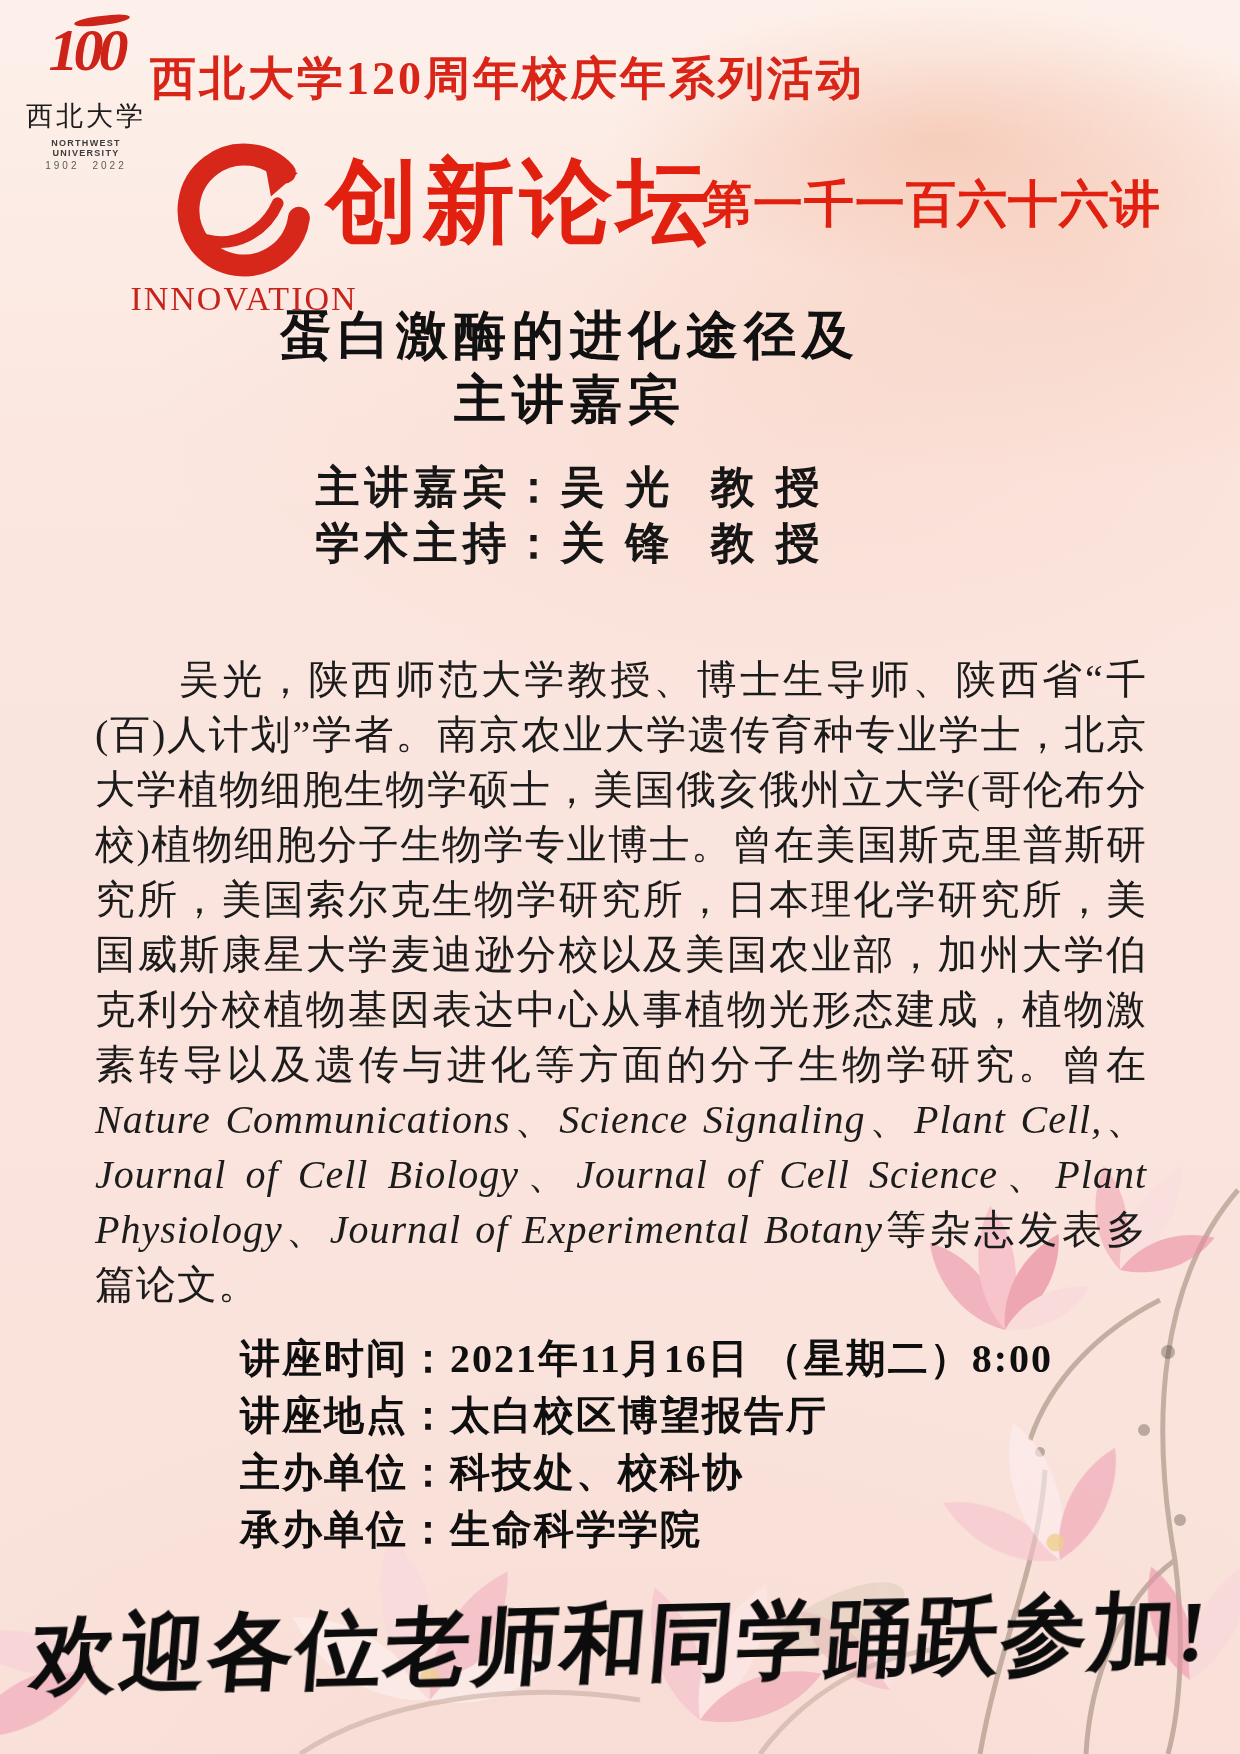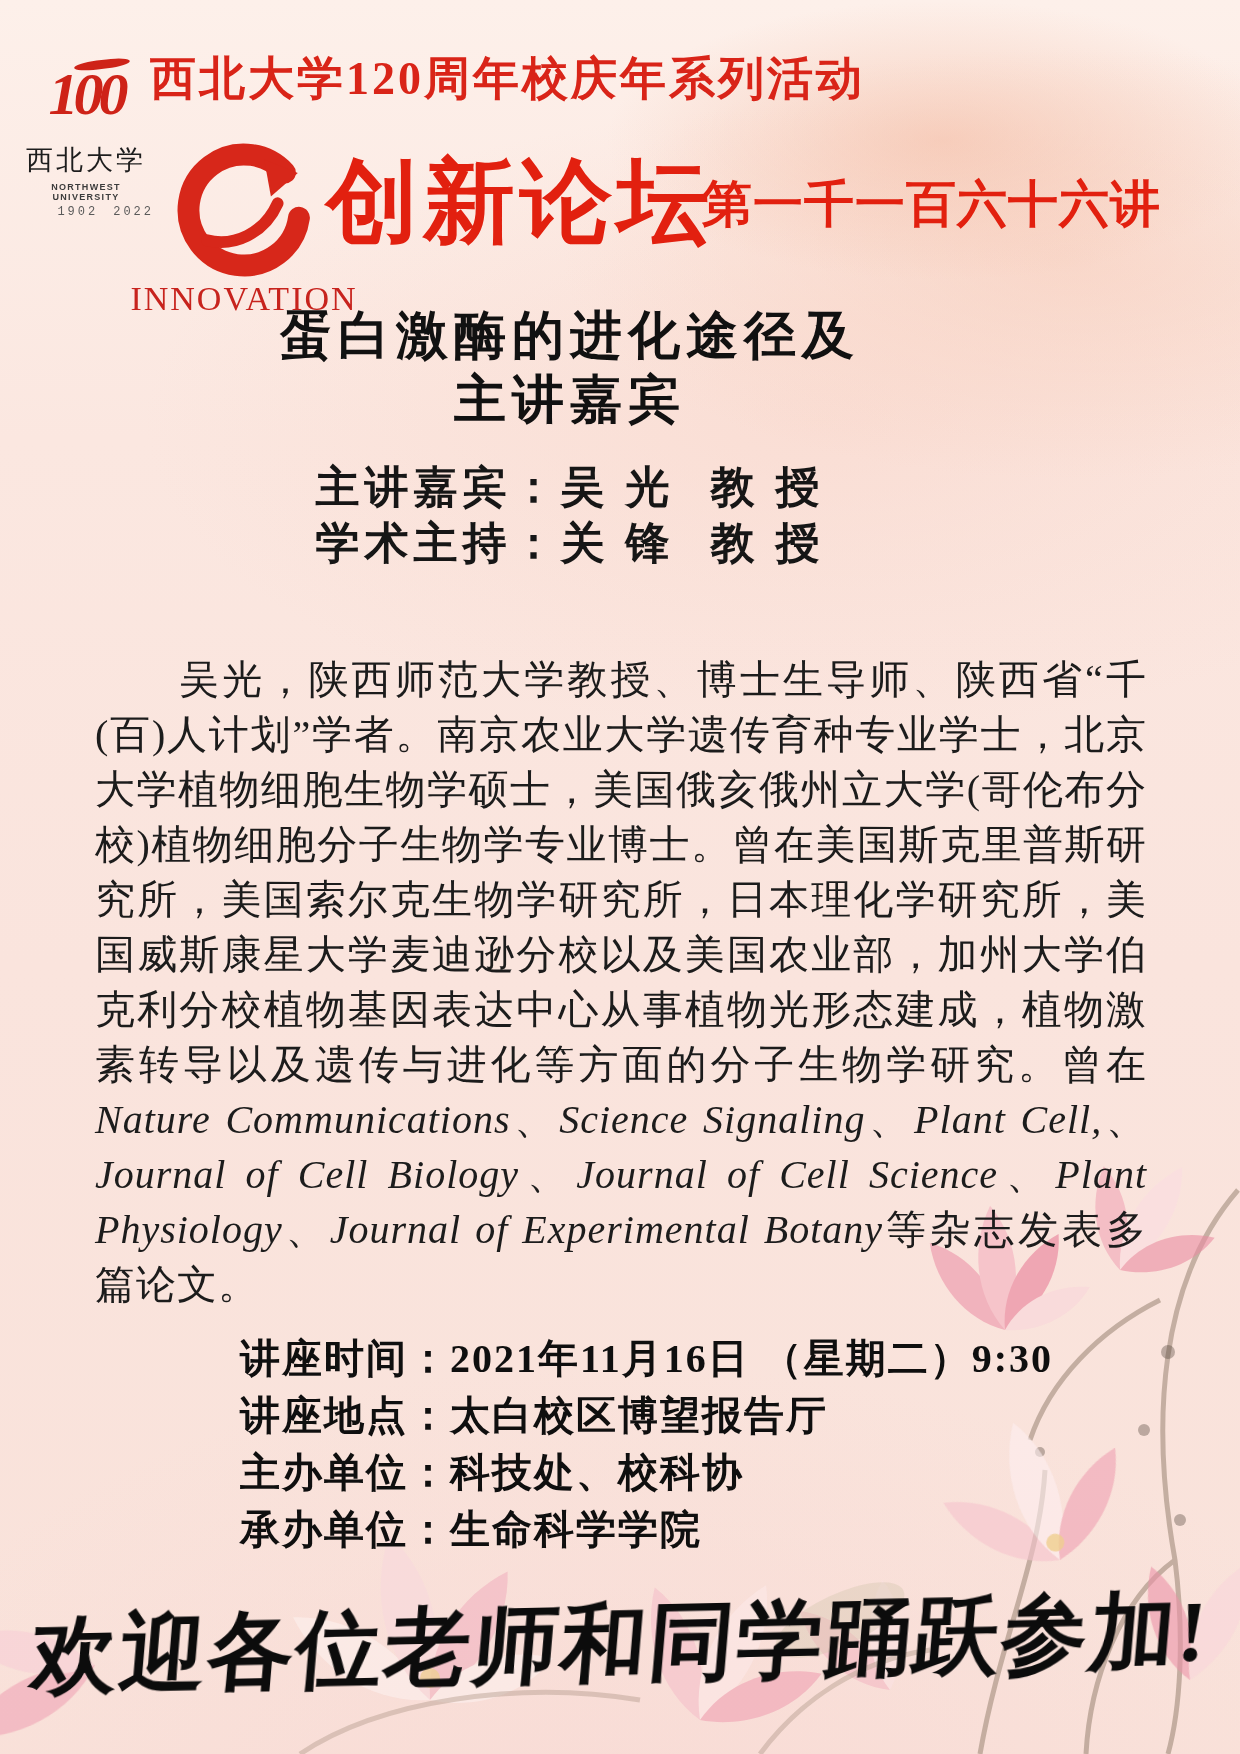--- a/index.html
+++ b/index.html
@@ -13,26 +13,26 @@
       radial-gradient(700px 300px at 86% 15%, rgba(246,200,180,0.50), rgba(246,200,180,0) 72%),
       radial-gradient(900px 420px at 66% 24%, rgba(248,208,195,0.40), rgba(248,208,195,0) 75%),
       radial-gradient(1000px 600px at 50% 105%, rgba(248,214,210,0.55), rgba(248,214,210,0) 80%),
       linear-gradient(180deg,#fdf0ea 0%, #fbe7e0 25%, #fae4dd 55%, #f9e2da 100%);
   }
   .deco{position:absolute;left:0;top:0;width:1240px;height:1754px;pointer-events:none;}
 
   
   .uni-logo{position:absolute;left:18px;top:20px;width:136px;text-align:center;}
   .uni-logo-mark{position:relative;display:inline-block;
-    font:italic 700 60px "Liberation Serif", serif;color:#ce2318;line-height:1;letter-spacing:-5px;margin-top:44px;}
+    font:italic 700 60px "Liberation Serif", serif;color:#ce2318;line-height:1;letter-spacing:-5px;}
   .uni-logo-mark::before{content:"";position:absolute;top:-4px;left:34%;width:74%;height:9px;
     background:#ce2318;border-radius:50%/60%;transform:rotate(-7deg);}
   .uni-logo-zh{font-weight:400;font-size:27px;color:#1d1d1d;letter-spacing:3px;margin-top:18px;}
   .uni-logo-en{font-family:"Liberation Sans",sans-serif;font-size:9px;font-weight:700;color:#3c3c3c;letter-spacing:1.3px;margin-top:4px;}
-  .uni-logo-years{font-family:Liberation Mono, monospace;font-size:12px;color:#5a5a5a;letter-spacing:3px;margin-top:1px;text-align:right;}
+  .uni-logo-years{font-family:Liberation Sans, sans-serif;font-size:10px;color:#5a5a5a;letter-spacing:3px;margin-top:1px;}
 
   .series-title{position:absolute;left:150px;top:48px;
     font-weight:900;font-size:46px;color:#d92418;letter-spacing:3px;white-space:nowrap;}
 
   
   .innovation{position:absolute;left:118px;top:136px;width:252px;text-align:center;}
   .innovation svg{display:block;margin:0 auto;}
   .innovation-label{font:400 34px "Liberation Serif", serif;color:#c7231d;letter-spacing:2px;margin-top:-4px;text-align:center;}
 
   .forum-name{position:absolute;left:326px;top:140px;
@@ -171,21 +171,21 @@
     </div>
     <div>
       <span>学术主持：</span><span>关 锋</span><span class="gap"></span><span>教 授</span>
     </div>
   </div>
 
   <p class="bio"><span>吴光，陕西师范大学教授、博士生导师、陕西省“千(百)人计划”学者。南京农业大学遗传育种专业学士，北京大学植物细胞生物学硕士，美国俄亥俄州立大学(哥伦布分校)植物细胞分子生物学专业博士。曾在美国斯克里普斯研究所，美国索尔克生物学研究所，日本理化学研究所，美国威斯康星大学麦迪逊分校以及美国农业部，加州大学伯克利分校植物基因表达中心从事植物光形态建成，植物激素转导以及遗传与进化等方面的分子生物学研究。曾在</span><i>Nature Communications</i><span>、</span><i>Science Signaling</i><span>、</span><i>Plant Cell,</i><span>、</span><i>Journal of Cell Biology</i><span>、</span><i>Journal of Cell Science</i><span>、</span><i>Plant Physiology</i><span>、</span><i>Journal of Experimental Botany</i><span>等杂志发表多篇论文。</span></p>
 
   <div class="details">
     <div>
-      <span>讲座时间：</span><span>2021年11月16日 （星期二）9:30</span>
+      <span>讲座时间：</span><span>2021年11月16日 （星期二）8:00</span>
     </div>
     <div>
       <span>讲座地点：</span><span>太白校区博望报告厅</span>
     </div>
     <div>
       <span>主办单位：</span><span>科技处、校科协</span>
     </div>
     <div>
       <span>承办单位：</span><span>生命科学学院</span>
     </div>

